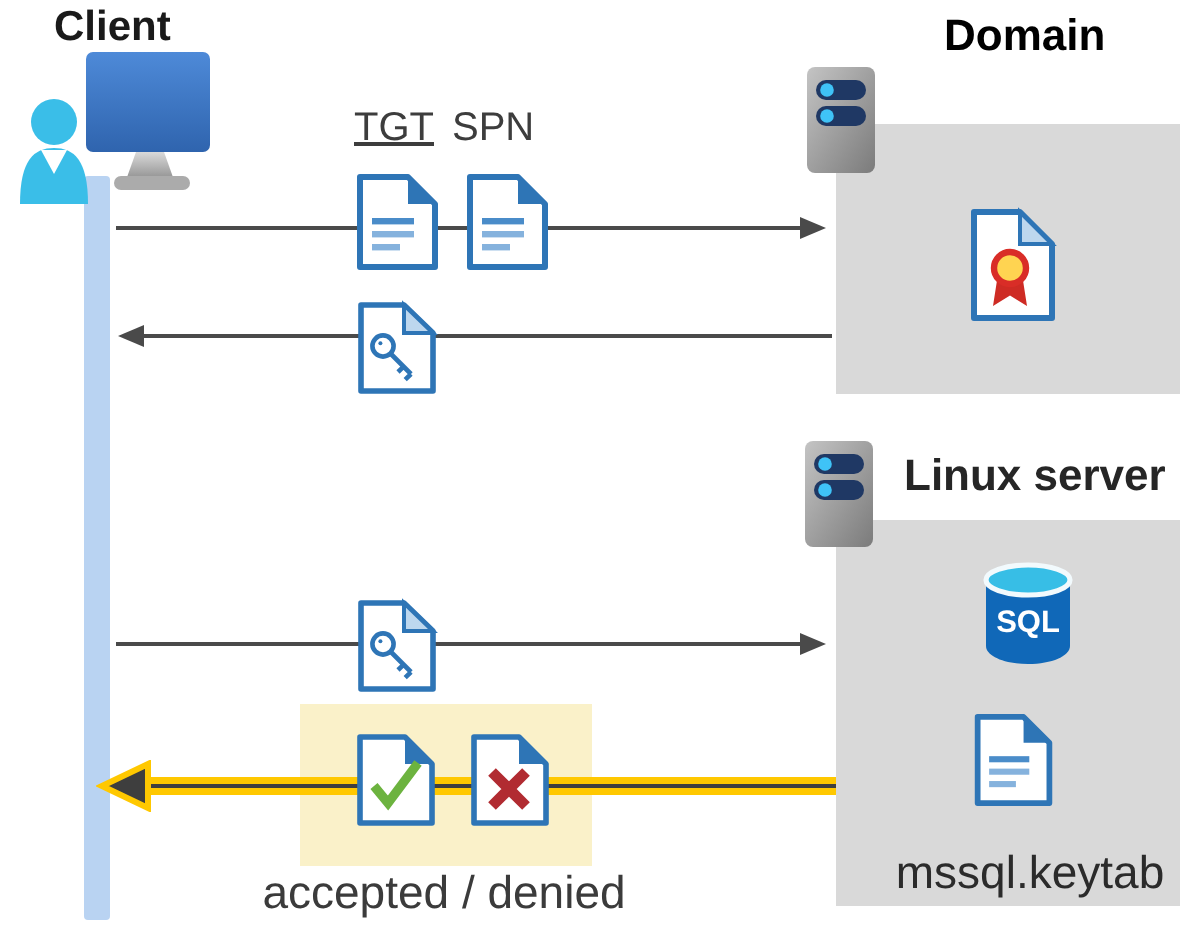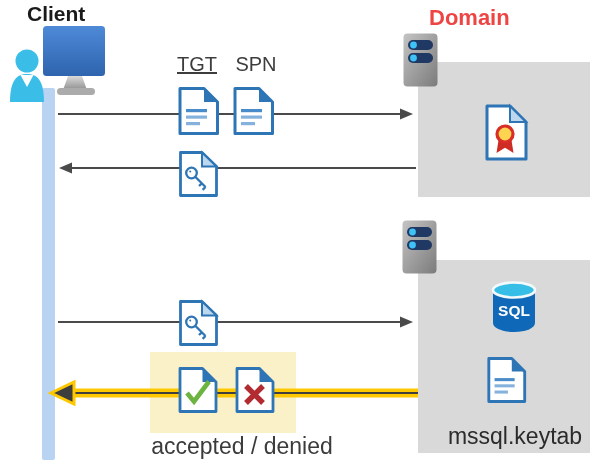--- a/index.html
+++ b/index.html
@@ -7,26 +7,26 @@
     position:relative;width:600px;height:468px;background:#ffffff;
     font-family:"Liberation Sans", sans-serif;overflow:hidden;
   }
   .gray-box{position:absolute;background:#D9D9D9;}
   .dc-box{left:418px;top:62px;width:172px;height:135px;}
   .linux-box{left:418px;top:260px;width:172px;height:193px;}
   .timeline{position:absolute;left:42px;top:88px;width:13px;height:372px;background:#B9D3F2;border-radius:2px;}
   .hl-box{position:absolute;left:150px;top:352px;width:146px;height:81px;background:#FAF1C9;}
   .lbl{position:absolute;color:#1a1a1a;}
   .client-lbl{left:27px;top:2px;font-size:21px;font-weight:bold;}
-  .dc-lbl{left:429px;top:5px;font-size:22px;font-weight:bold;line-height:26px;color:#ef4444;}
+  .dc-lbl{left:472px;top:5px;font-size:22px;font-weight:bold;line-height:26px;color:#000000;}
   .linux-lbl{left:452px;top:225px;font-size:22px;font-weight:bold;color:#262626;}
   .tgt-lbl{left:169px;top:53px;width:56px;text-align:center;font-size:20px;color:#3d3d3d;text-decoration:underline;}
-  .spn-lbl{left:226px;top:53px;width:60px;text-align:center;font-size:20px;color:#3d3d3d;}
+  .spn-lbl{left:226px;top:53px;width:60px;text-align:left;font-size:20px;color:#3d3d3d;}
   .keytab-lbl{left:425px;top:423px;width:180px;text-align:center;font-size:23px;color:#2b2b2b;}
-  .accden-lbl{left:132px;top:433px;width:220px;text-align:center;font-size:23px;color:#3B3B3B;}
+  .accden-lbl{left:112px;top:433px;width:220px;text-align:center;font-size:23px;color:#3B3B3B;}
   svg{display:block;}
   .icon{position:absolute;}
 </style>
 </head>
 <body>
 
 <div class="canvas">
 
   <svg width="0" height="0" style="position:absolute" aria-hidden="true">
     <defs>
@@ -151,18 +151,19 @@
     <path d="M28 2.5 L41.5 16 H28 Z" fill="#2E75B6"></path>
     <rect x="10" y="23" width="21" height="3.2" fill="#4A8CC9"></rect>
     <rect x="10" y="29.5" width="21" height="3.2" fill="#85B2DD"></rect>
     <rect x="10" y="36" width="14" height="3.2" fill="#85B2DD"></rect>
   </svg>
 
   <div class="lbl client-lbl">Client</div>
   <div class="lbl dc-lbl">
     <div>Domain</div>
   </div>
+  <div class="lbl linux-lbl">Linux server</div>
   <div class="lbl tgt-lbl">TGT</div>
   <div class="lbl spn-lbl">SPN</div>
   <div class="lbl keytab-lbl">mssql.keytab</div>
   <div class="lbl accden-lbl">accepted / denied</div>
 
 </div>
 
 </body></html>

